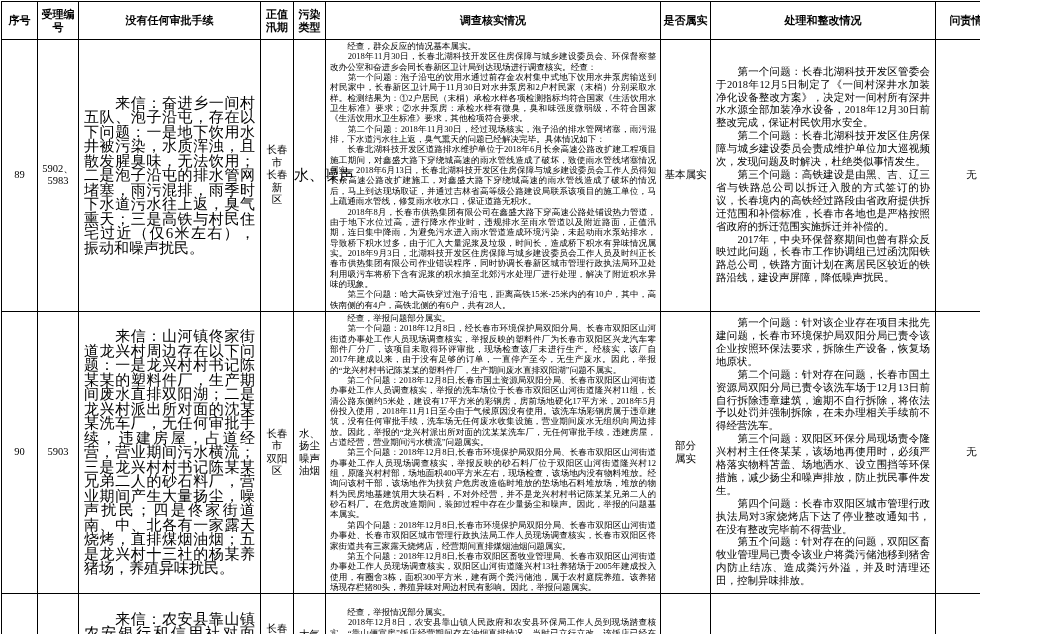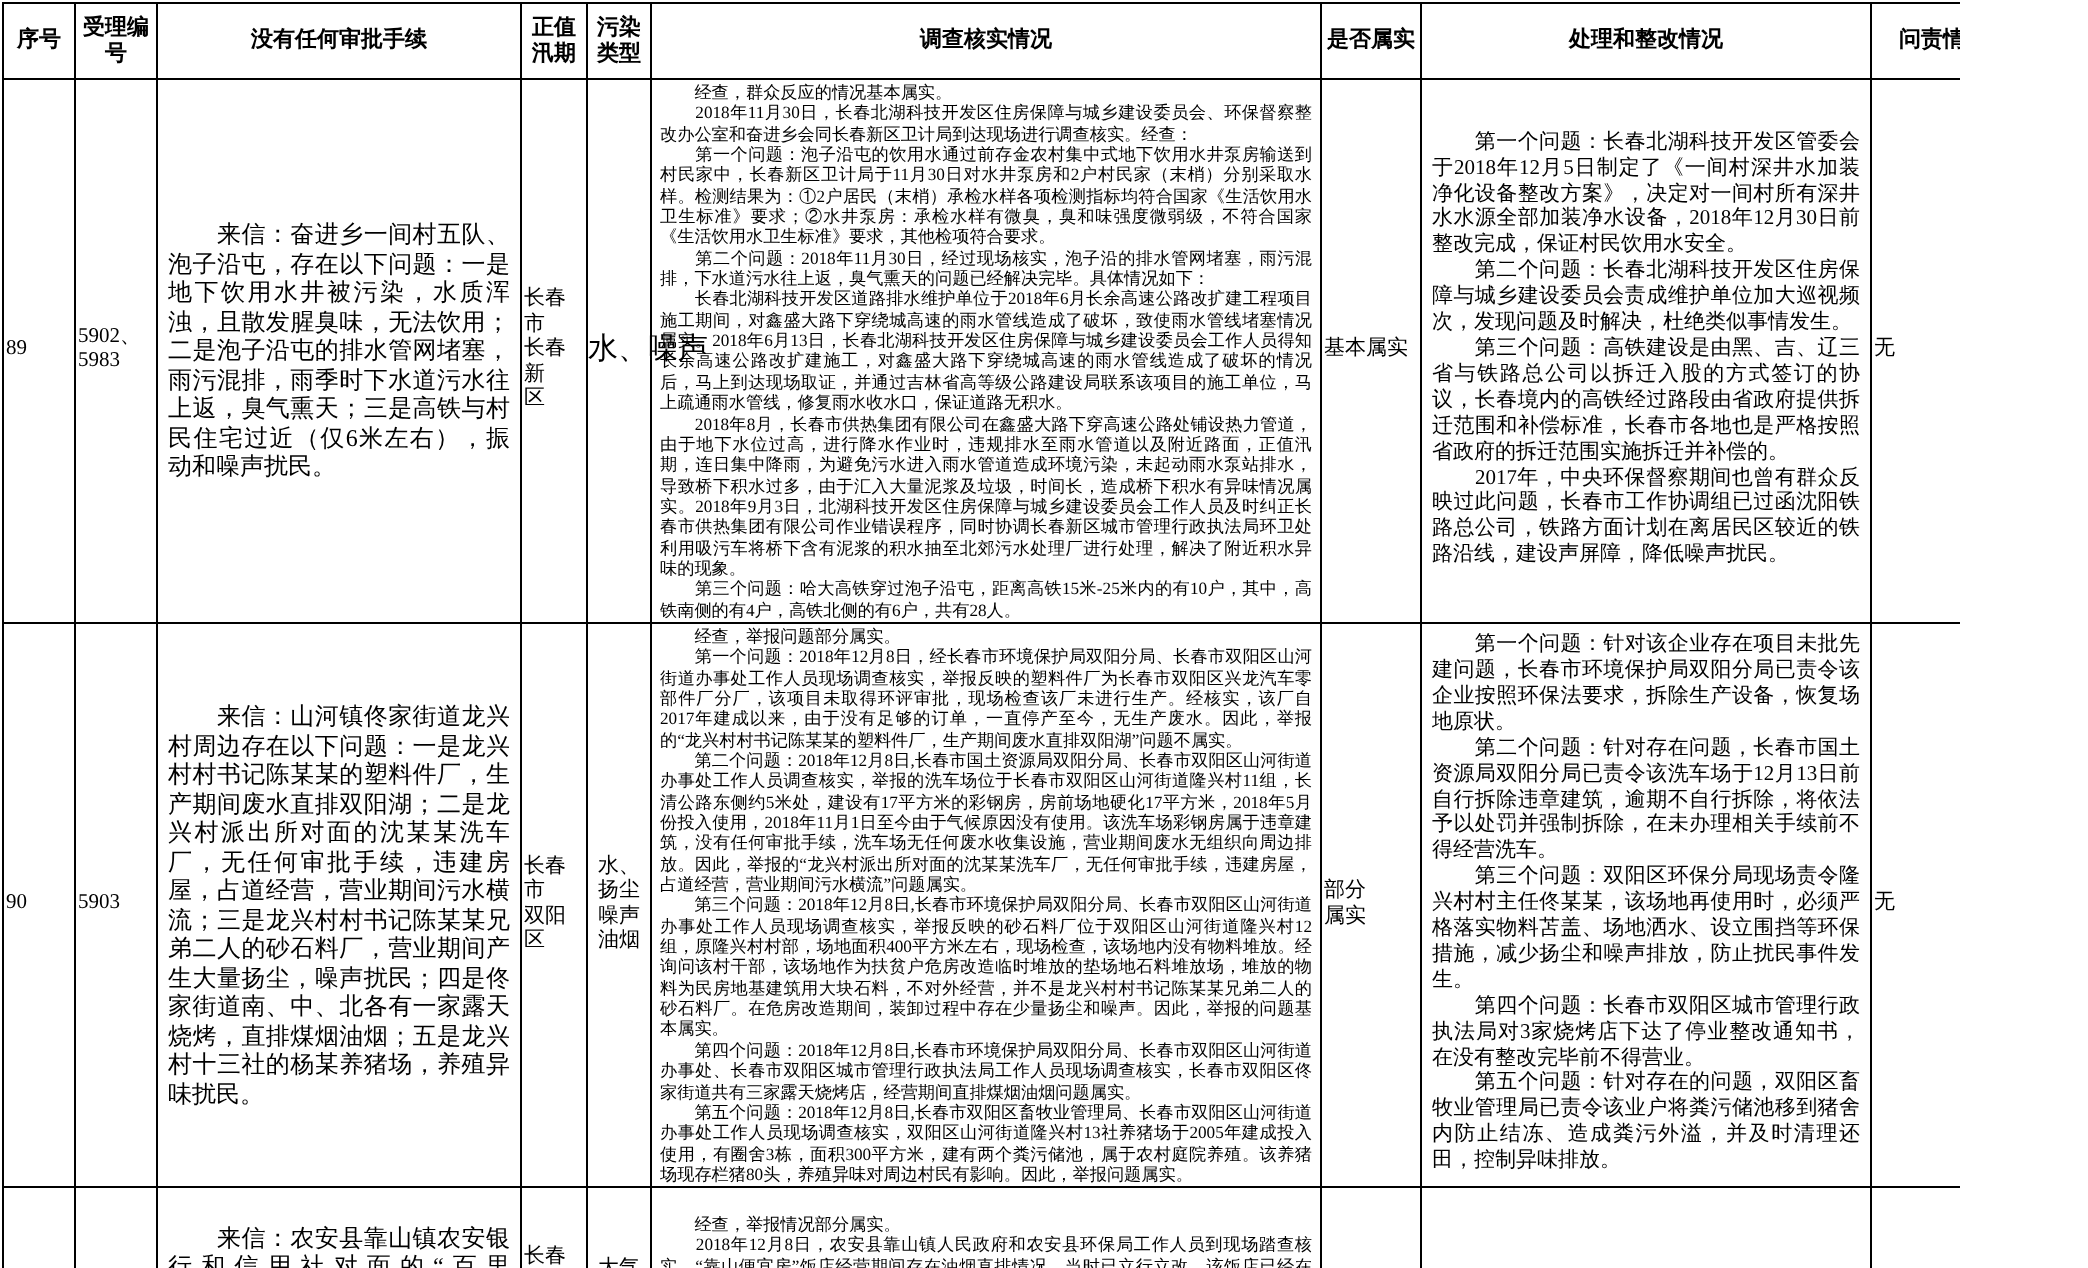--- a/index.html
+++ b/index.html
@@ -1,22 +1,22 @@
 <!DOCTYPE html>
 <html><head>
 <meta charset="utf-8">
 <style>
   html,body{margin:0;padding:0;background:#fff;}
   .page{width:980px;height:634px;background:#fff;overflow:hidden;box-sizing:border-box;}
   table{border-collapse:collapse;table-layout:fixed;width:1042px;margin:1px;
         font-family:"Liberation Serif","DejaVu Serif",serif;color:#000;}
   th,td{border:1px solid #000;vertical-align:middle;overflow:hidden;box-sizing:border-box;}
   th{font-weight:bold;font-size:11px;line-height:13px;text-align:center;padding:2px 1px;white-space:pre-wrap;}
-  td.c{text-align:left;font-size:10.5px;line-height:12.5px;white-space:pre-wrap;padding:1px;}
-  td.p{font-size:12px;line-height:14.5px;text-align:justify;white-space:pre-wrap;padding:2px 5px;}
+  td.c{text-align:center;font-size:10.5px;line-height:12.5px;white-space:pre-wrap;padding:1px;}
+  td.p{font-size:15px;line-height:14.5px;text-align:justify;white-space:pre-wrap;padding:2px 5px;}
   td.inv{font-size:8.6px;line-height:10.35px;text-align:justify;white-space:pre-wrap;padding:1px 4px;margin-top:47px;}
   td.hd{font-size:10.5px;line-height:12.9px;text-align:justify;white-space:pre-wrap;padding:1px 5px;}
   td.pol{text-align:center;font-size:10.5px;line-height:12.5px;white-space:pre-wrap;padding:0;}
   td.pol.one{white-space:nowrap;overflow:visible;font-size:15px;}
   tr.hr{height:38px;}
   tr.r0{height:228px;}
   tr.r1{height:255px;}
   tr.r2{height:109px;}
 </style>
 </head>

